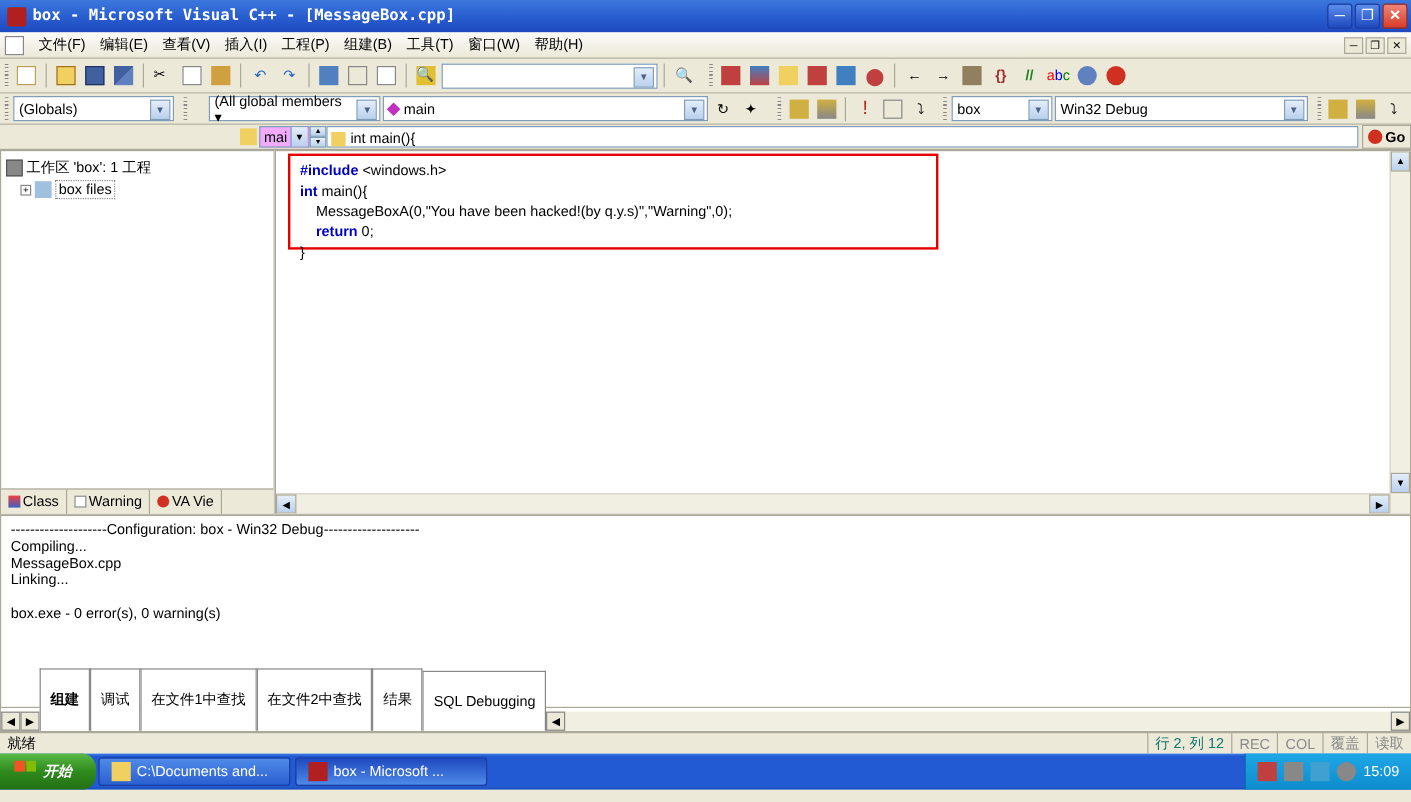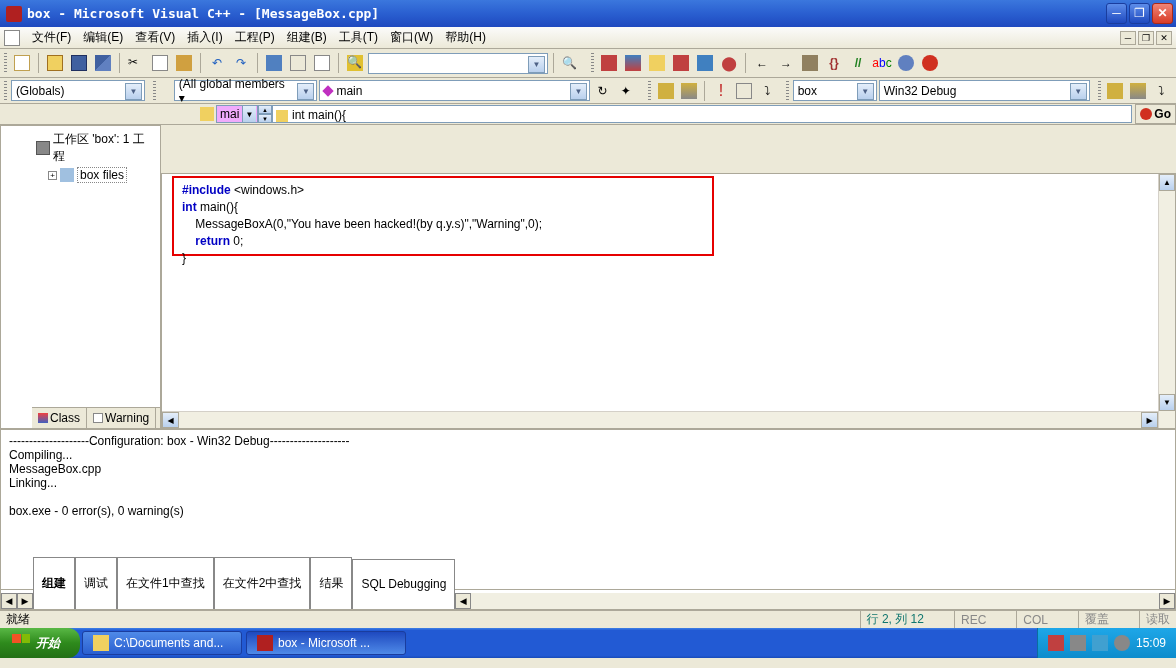--- a/index.html
+++ b/index.html
@@ -25,56 +25,56 @@
 .grip { width: 3px; height: 20px; background: repeating-linear-gradient(to bottom, #888 0 1px, transparent 1px 3px); margin-right: 2px; }
 .tbtn { width: 22px; height: 22px; display: flex; align-items: center; justify-content: center; cursor: pointer; }
 .tsep { width: 1px; height: 20px; background: #aca899; margin: 0 3px; }
 .tb-ico { width: 16px; height: 16px; display: inline-block; }
 .combo { height: 21px; border: 1px solid #7f9db9; background: #fff; padding: 0 31px 0 4px; position: relative; display: flex; align-items: center; font-size: 12px; }
 .combo::after { content: "▼"; position: absolute; right: 2px; top: 2px; width: 15px; height: 15px; background: linear-gradient(to bottom,#e4eefa,#b9d0ed); border: 1px solid #7f9db9; font-size: 8px; display: flex; align-items: center; justify-content: center; color: #4d6185; }
 .diamond { width: 8px; height: 8px; display: inline-block; transform: rotate(45deg); margin-right: 4px; }
 
 
 .main { display: flex; height: calc(668px - 27px - 22px - 29px - 26px - 212px - 18px - 30px); }
-.sidebar { width: 161px; background: #fff; border: 1px solid #aca899; display: flex; flex-direction: column; padding-left: 31px; }
+.sidebar { width: 229px; background: #fff; border: 1px solid #aca899; display: flex; flex-direction: column; }
 .tree { flex: 1; padding: 4px; font-size: 12px; }
 .tree-row { display: flex; align-items: center; gap: 3px; padding: 1px 0; }
 .tree-icon { width: 14px; height: 14px; display: inline-block; }
 .tree-exp { width: 9px; height: 9px; border: 1px solid #888; font-size: 8px; line-height: 7px; text-align: center; }
 .sidebar-tabs { display: flex; border-top: 1px solid #aca899; background: #ece9d8; height: 21px; }
 .sidebar-tab { padding: 2px 6px; border-right: 1px solid #aca899; display: flex; align-items: center; gap: 2px; font-size: 11px; cursor: pointer; white-space: nowrap; }
 .tab-ind { width: 10px; height: 10px; display: inline-block; }
 
 .editor-area { flex: 1; display: flex; flex-direction: column; background: #ece9d8; }
 .crumb-combo { height: 18px; border: 1px solid #7f9db9; background: #f0abfc; font-family: monospace; font-size: 11px; padding: 0 16px 0 3px; position: relative; display: flex; align-items: center; }
 .crumb-combo::after { content: "▼"; position: absolute; right: 1px; top: 0; bottom: 0; width: 13px; background: linear-gradient(to bottom,#e4eefa,#b9d0ed); border-left: 1px solid #7f9db9; font-size: 8px; display: flex; align-items: center; justify-content: center; }
 .step-btns { display: flex; flex-direction: column; }
 .step-btn { width: 14px; height: 9px; border: 1px solid #7f9db9; background: linear-gradient(to bottom,#e4eefa,#b9d0ed); font-size: 6px; display: flex; align-items: center; justify-content: center; cursor: pointer; }
 .crumb-right { flex: 1; height: 18px; border: 1px solid #7f9db9; background: #fff; font-family: "Courier New", monospace; font-size: 12px; padding: 0 3px; display: flex; align-items: flex-end; gap: 4px; }
 .go-btn { padding: 2px 4px; background: #ece9d8; border: 1px solid #aca899; margin-left: 3px; display: flex; align-items: center; gap: 2px; cursor: pointer; font-weight: bold; }
 
-.editor { flex: 1; background: #fff; border: 1px solid #aca899; position: relative; overflow: hidden; margin-top: 48px; }
+.editor { flex: 1; background: #fff; border: 1px solid #aca899; position: relative; overflow: hidden; }
 .code-highlight { position: absolute; left: 10px; top: 2px; width: 542px; height: 80px; border: 2px solid #e60000; padding: 4px 8px; font-family: "Courier New", monospace; font-size: 13px; line-height: 16px; white-space: pre; }
 .kw { color: #0000c4; font-weight: bold; }
 .vscroll { position: absolute; right: 0; top: 0; bottom: 0; width: 17px; background: #f1efe2; border-left: 1px solid #d4d0c8; }
 .vscroll .sbtn { height: 17px; background: linear-gradient(to bottom,#e4eefa,#b9d0ed); border: 1px solid #aca899; font-size: 8px; display: flex; align-items: center; justify-content: center; }
 .hscroll { position: absolute; left: 0; right: 17px; bottom: 0; height: 17px; background: #f1efe2; border-top: 1px solid #d4d0c8; display: flex; }
 .hscroll .sbtn { width: 17px; background: linear-gradient(to bottom,#e4eefa,#b9d0ed); border: 1px solid #aca899; font-size: 8px; display: flex; align-items: center; justify-content: center; }
 
 
 .output-panel { height: 181px; background: #fff; border: 1px solid #aca899; display: flex; flex-direction: column; font-family: "Courier New", monospace; font-size: 13px; }
 .output-text { flex: 1; padding: 4px 8px; white-space: pre; overflow: hidden; }
 .output-tabs { height: 20px; display: flex; align-items: flex-end; background: #fff; border-top: 1px solid #aca899; }
 .out-nav { width: 16px; height: 16px; border: 1px solid #888; background: #ece9d8; font-size: 9px; display: flex; align-items: center; justify-content: center; }
 .out-tab { padding: 17px 8px; border: 1px solid #888; border-bottom: none; background: #fff; font-family: "SimSun"; font-size: 12px; position: relative; }
 .out-tab.active { font-weight: bold; }
 .out-hscroll { flex: 1; height: 16px; background: #f1efe2; display: flex; }
 
 
-.statusbar { height: 18px; background: #ece9d8; border-top: 1px solid #aca899; display: flex; align-items: center; font-size: 12px; gap: 24px; }
+.statusbar { height: 18px; background: #ece9d8; border-top: 1px solid #aca899; display: flex; align-items: center; font-size: 12px; }
 .status-left { flex: 1; padding-left: 6px; }
 .status-cell { padding: 0 6px; border-left: 1px solid #aca899; height: 100%; display: flex; align-items: center; color: #888; }
 .status-cell.active { color: #0f766e; }
 
 
 .taskbar { height: 30px; background: linear-gradient(to bottom, #3e81e6 0%, #225ad4 8%, #225ad4 92%, #184bb8 100%); display: flex; align-items: center; }
 .start-btn { height: 30px; padding: 0 20px 0 12px; background: linear-gradient(to bottom, #59b845 0%, #2e8a1c 50%, #237015 100%); border-radius: 0 12px 12px 0; color: #fff; font-weight: bold; font-style: italic; display: flex; align-items: center; gap: 6px; font-size: 14px; cursor: pointer; }
 .win-logo { width: 18px; height: 18px; display: grid; grid-template-columns: 1fr 1fr; grid-template-rows: 1fr 1fr; gap: 1px; }
 .win-logo span:nth-child(1){background:#f35325;} .win-logo span:nth-child(2){background:#81bc06;} .win-logo span:nth-child(3){background:#05a6f0;} .win-logo span:nth-child(4){background:#ffba08;}
 .task-item { height: 24px; margin: 0 2px; padding: 0 10px; background: linear-gradient(to bottom, #4f8ae8, #2a5fd0); border: 1px solid #1a3d9e; border-radius: 3px; color: #fff; display: flex; align-items: center; gap: 5px; font-family: monospace; font-size: 11px; cursor: pointer; min-width: 160px; }

